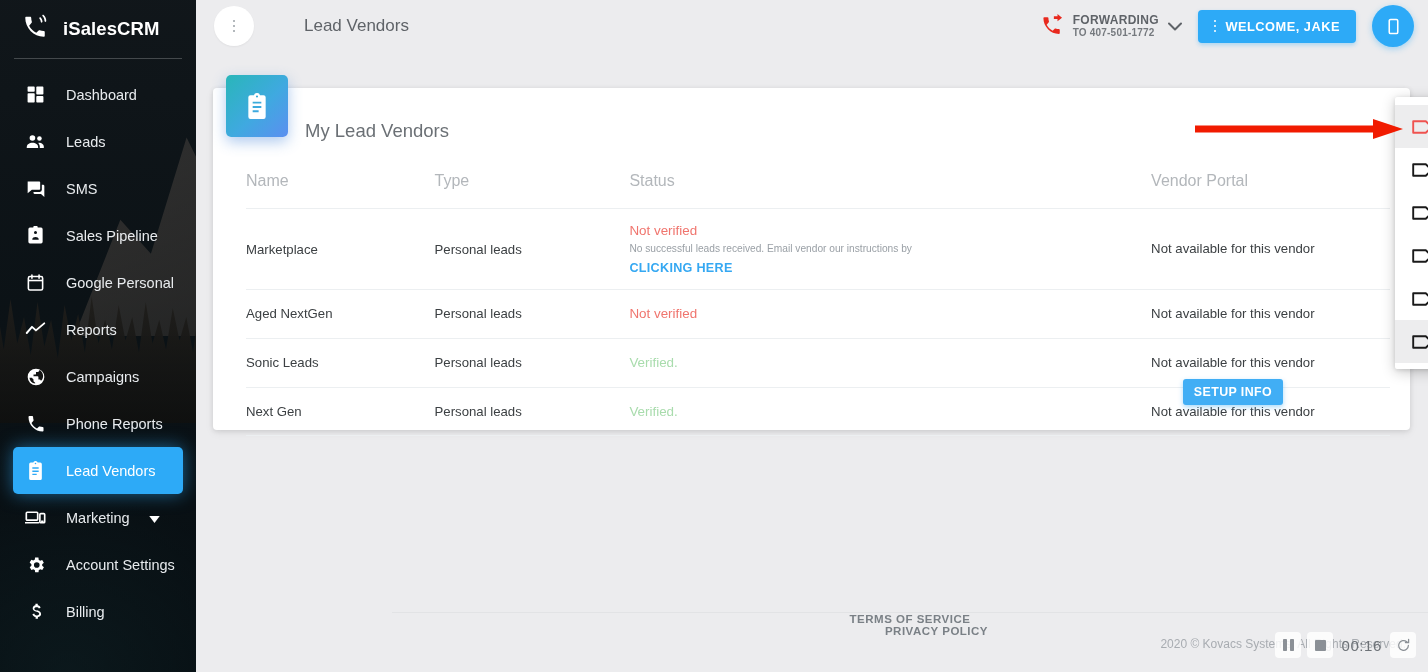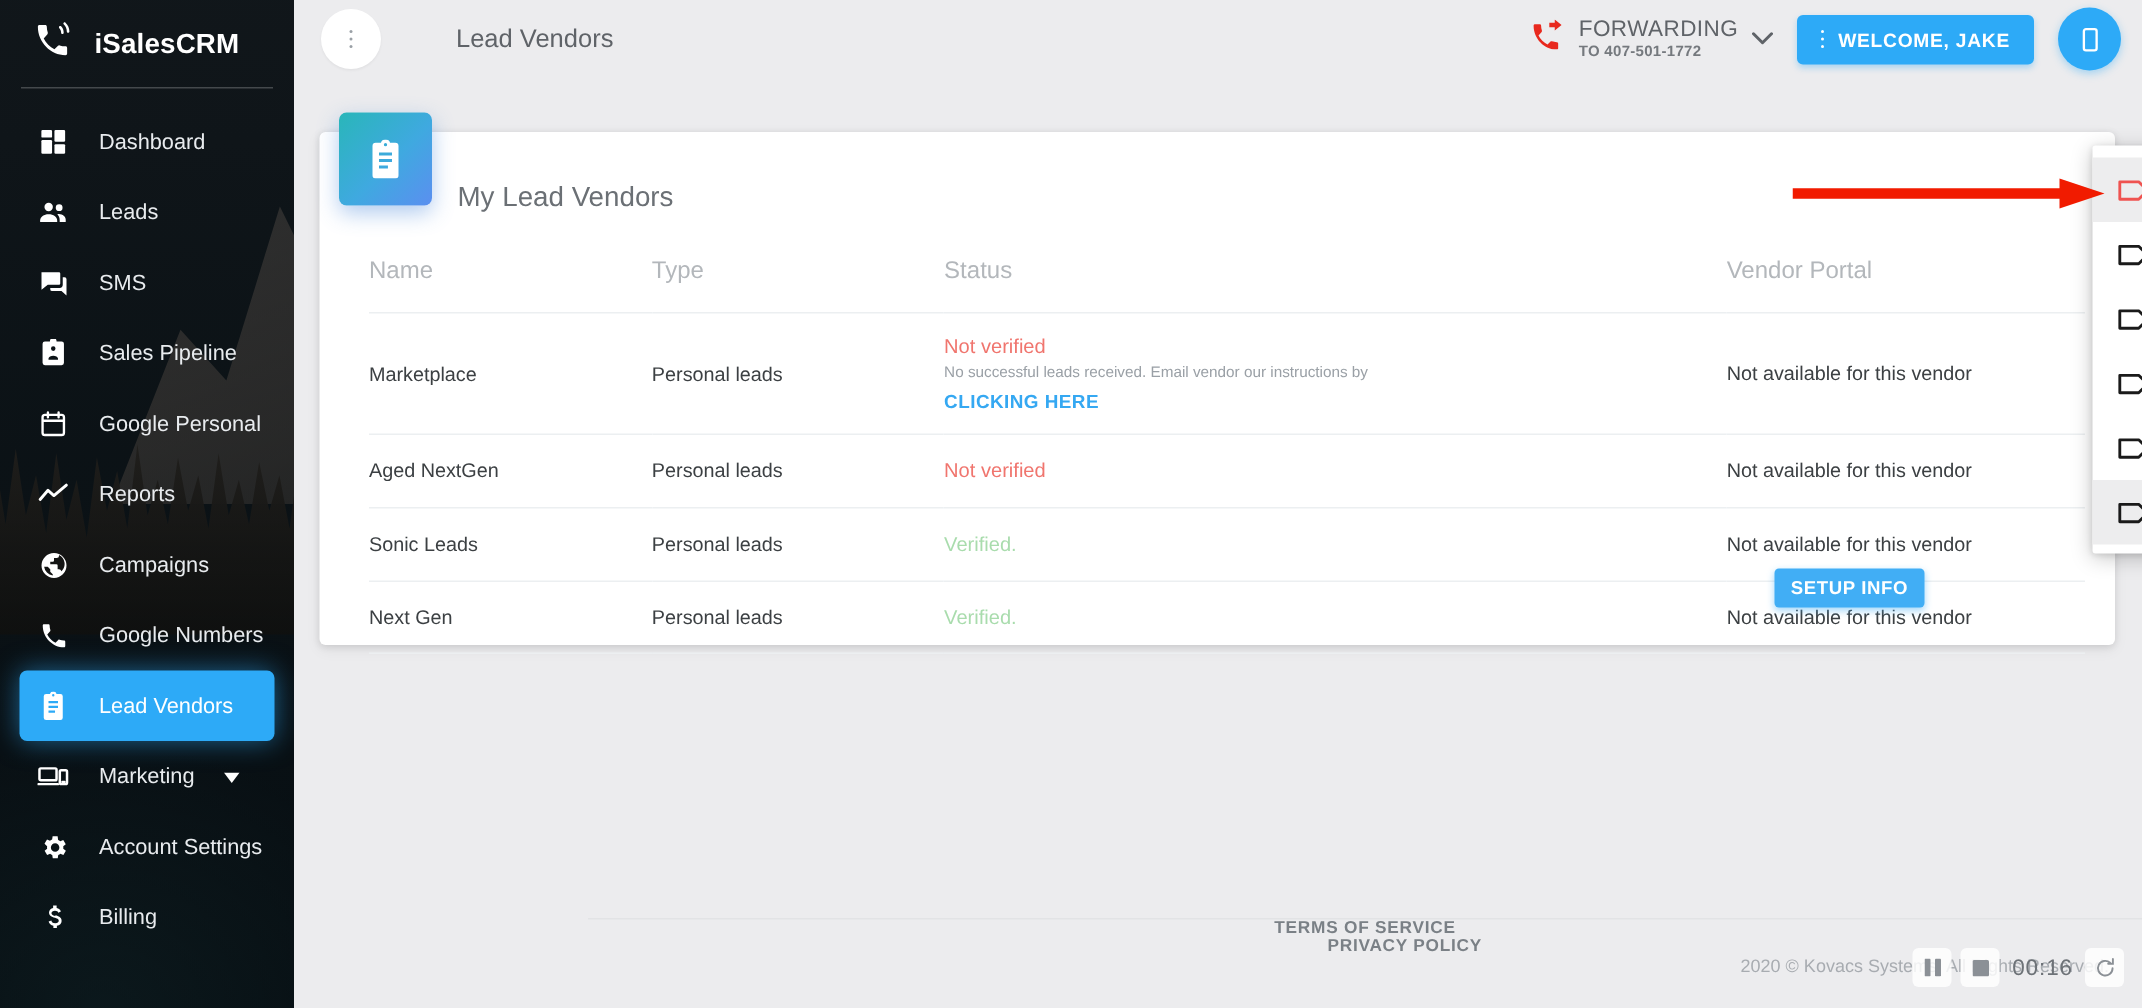--- a/index.html
+++ b/index.html
@@ -97,21 +97,21 @@
     display: flex; align-items: center; justify-content: center; cursor: pointer;
     box-shadow: 0 1px 2px rgba(0,0,0,0.05);
   }
   .kebab-dots { display: flex; flex-direction: column; gap: 2.5px; align-items: center; }
   .kebab-dots i { width: 2.6px; height: 2.6px; border-radius: 50%; background: #9aa0a6; display: block; }
   .page-title { margin-left: 50px; font-size: 17px; color: #5f6368; }
 
   .topbar-right { margin-left: auto; display: flex; align-items: center; gap: 16px; }
   .forwarding { display: flex; align-items: center; gap: 9px; cursor: pointer; }
   .fwd-text { line-height: 1.12; }
-  .fwd-title { font-size: 15px; font-weight: 400; color: #5f6368; letter-spacing: 0.3px; }
+  .fwd-title { font-size: 12px; font-weight: 700; color: #5f6368; letter-spacing: 0.3px; }
   .fwd-sub { font-size: 10px; font-weight: 700; color: #75797e; letter-spacing: 0.2px; }
   .welcome-btn {
     background: #2daaf7; color: #fff; border: none; border-radius: 4px;
     height: 33px; padding: 0 16px; font-size: 12.8px; font-weight: 700; letter-spacing: 0.5px;
     display: flex; align-items: center; gap: 9px; cursor: pointer;
     box-shadow: 0 2px 4px rgba(45,170,247,0.35);
   }
   .welcome-btn .kebab-dots i { background: #fff; }
   .mobile-btn {
     width: 42px; height: 42px; border-radius: 50%; background: #2daaf7;
@@ -295,21 +295,21 @@
           </span>
           <span class="nav-label">Campaigns</span>
         </div>
 
         <div class="nav-item">
           <span class="ico">
             <svg width="20" height="20" viewBox="0 0 24 24" fill="#fff">
               <path d="M6.6 10.8c1.4 2.8 3.8 5.1 6.6 6.6l2.2-2.2c.3-.3.7-.4 1-.2 1.1.4 2.4.6 3.6.6.6 0 1 .4 1 1V20c0 .6-.4 1-1 1C10.9 21 3 13.1 3 3.5c0-.6.4-1 1-1h3.5c.6 0 1 .4 1 1 0 1.3.2 2.5.6 3.6.1.3 0 .7-.2 1l-2.3 2.7z"></path>
             </svg>
           </span>
-          <span class="nav-label">Google Numbers</span>
+          <span class="nav-label">Phone Reports</span>
         </div>
 
         <div class="nav-item active">
           <span class="ico">
             <svg width="19" height="19" viewBox="0 0 24 24" fill="#fff">
               <path d="M18 2h-3.2A2.8 2.8 0 0012 0a2.8 2.8 0 00-2.8 2H6a2 2 0 00-2 2v18a2 2 0 002 2h12a2 2 0 002-2V4a2 2 0 00-2-2zm-6 .2a1 1 0 110 2 1 1 0 010-2zM8 8h8v1.8H8V8zm0 4h8v1.8H8V12zm0 4h5.5v1.8H8V16z"></path>
             </svg>
           </span>
           <span class="nav-label">Lead Vendors</span>
         </div>

